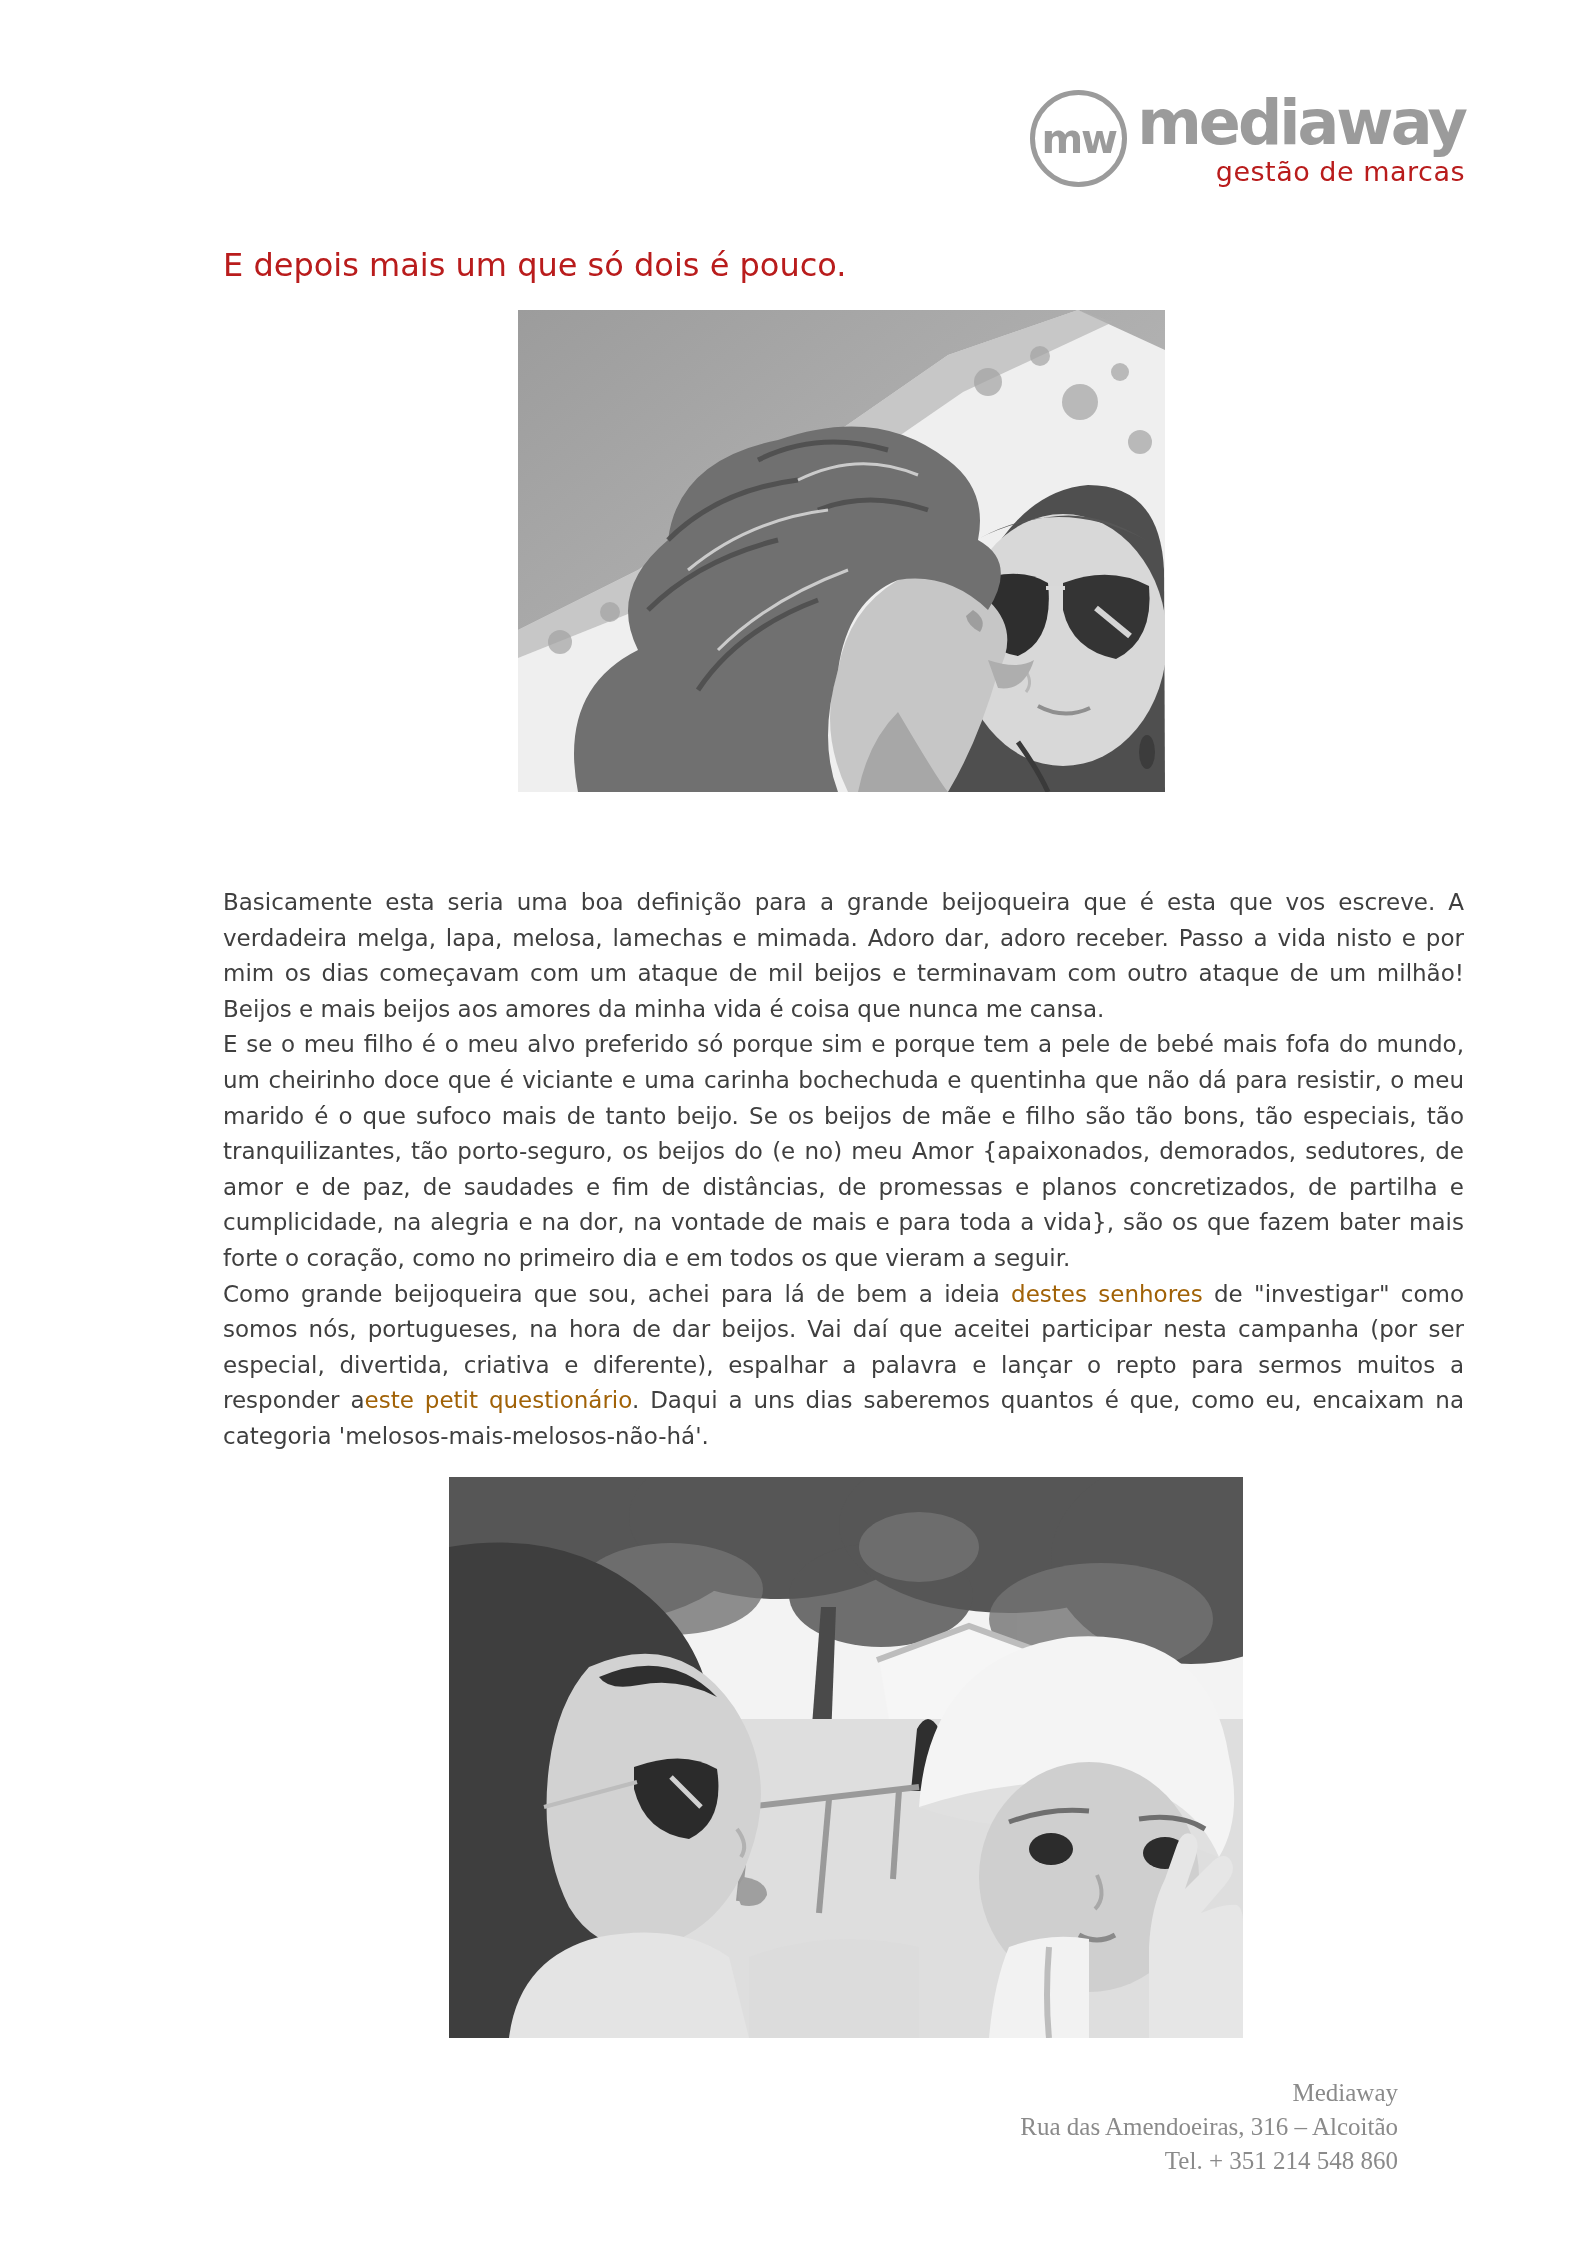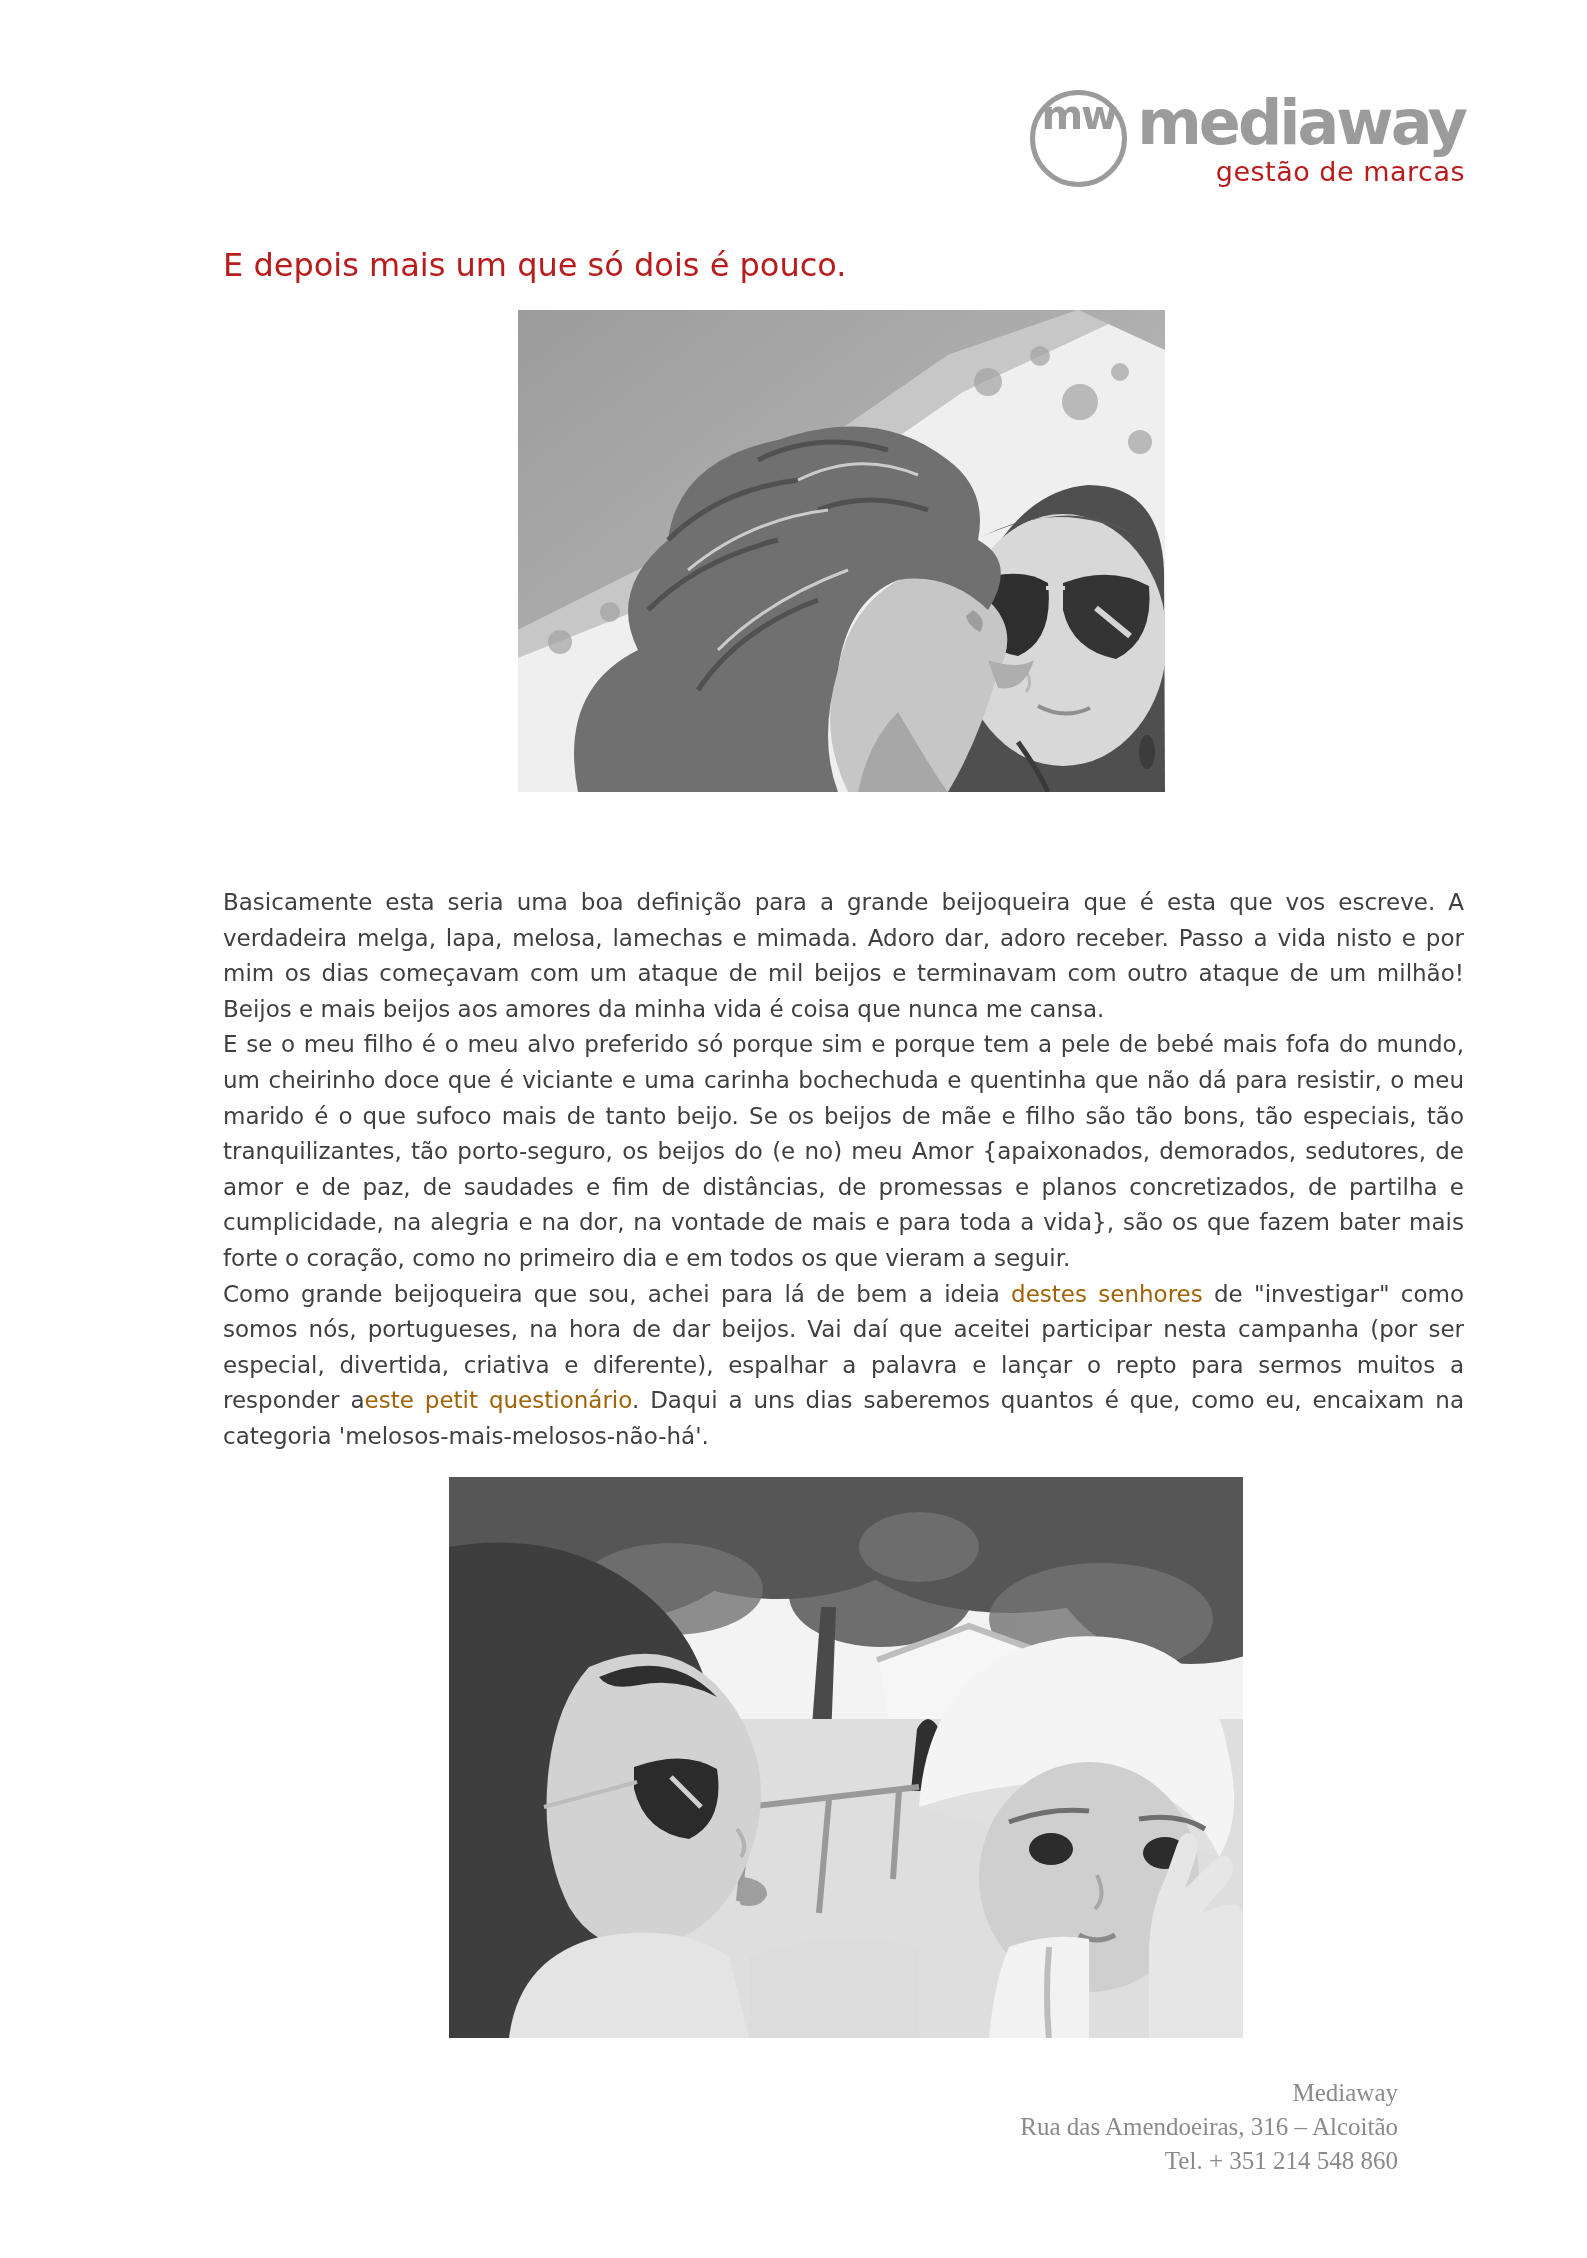--- a/index.html
+++ b/index.html
@@ -19,21 +19,21 @@
     top:90px;
     right:122px;
     display:flex;
     align-items:center;
     color:#9b9b9b;
   }
   .logo-circle{
     width:97px;height:97px;
     border:5px solid #9b9b9b;
     border-radius:50%;
-    display:flex;justify-content:center;
+    display:flex;align-items:center;justify-content:center;
     box-sizing:border-box;
     margin-right:10px;
     flex:0 0 auto;
   }
   .logo-monogram{
     font-size:40px;
     font-weight:bold;
     letter-spacing:-2px;
     line-height:1;
   }

